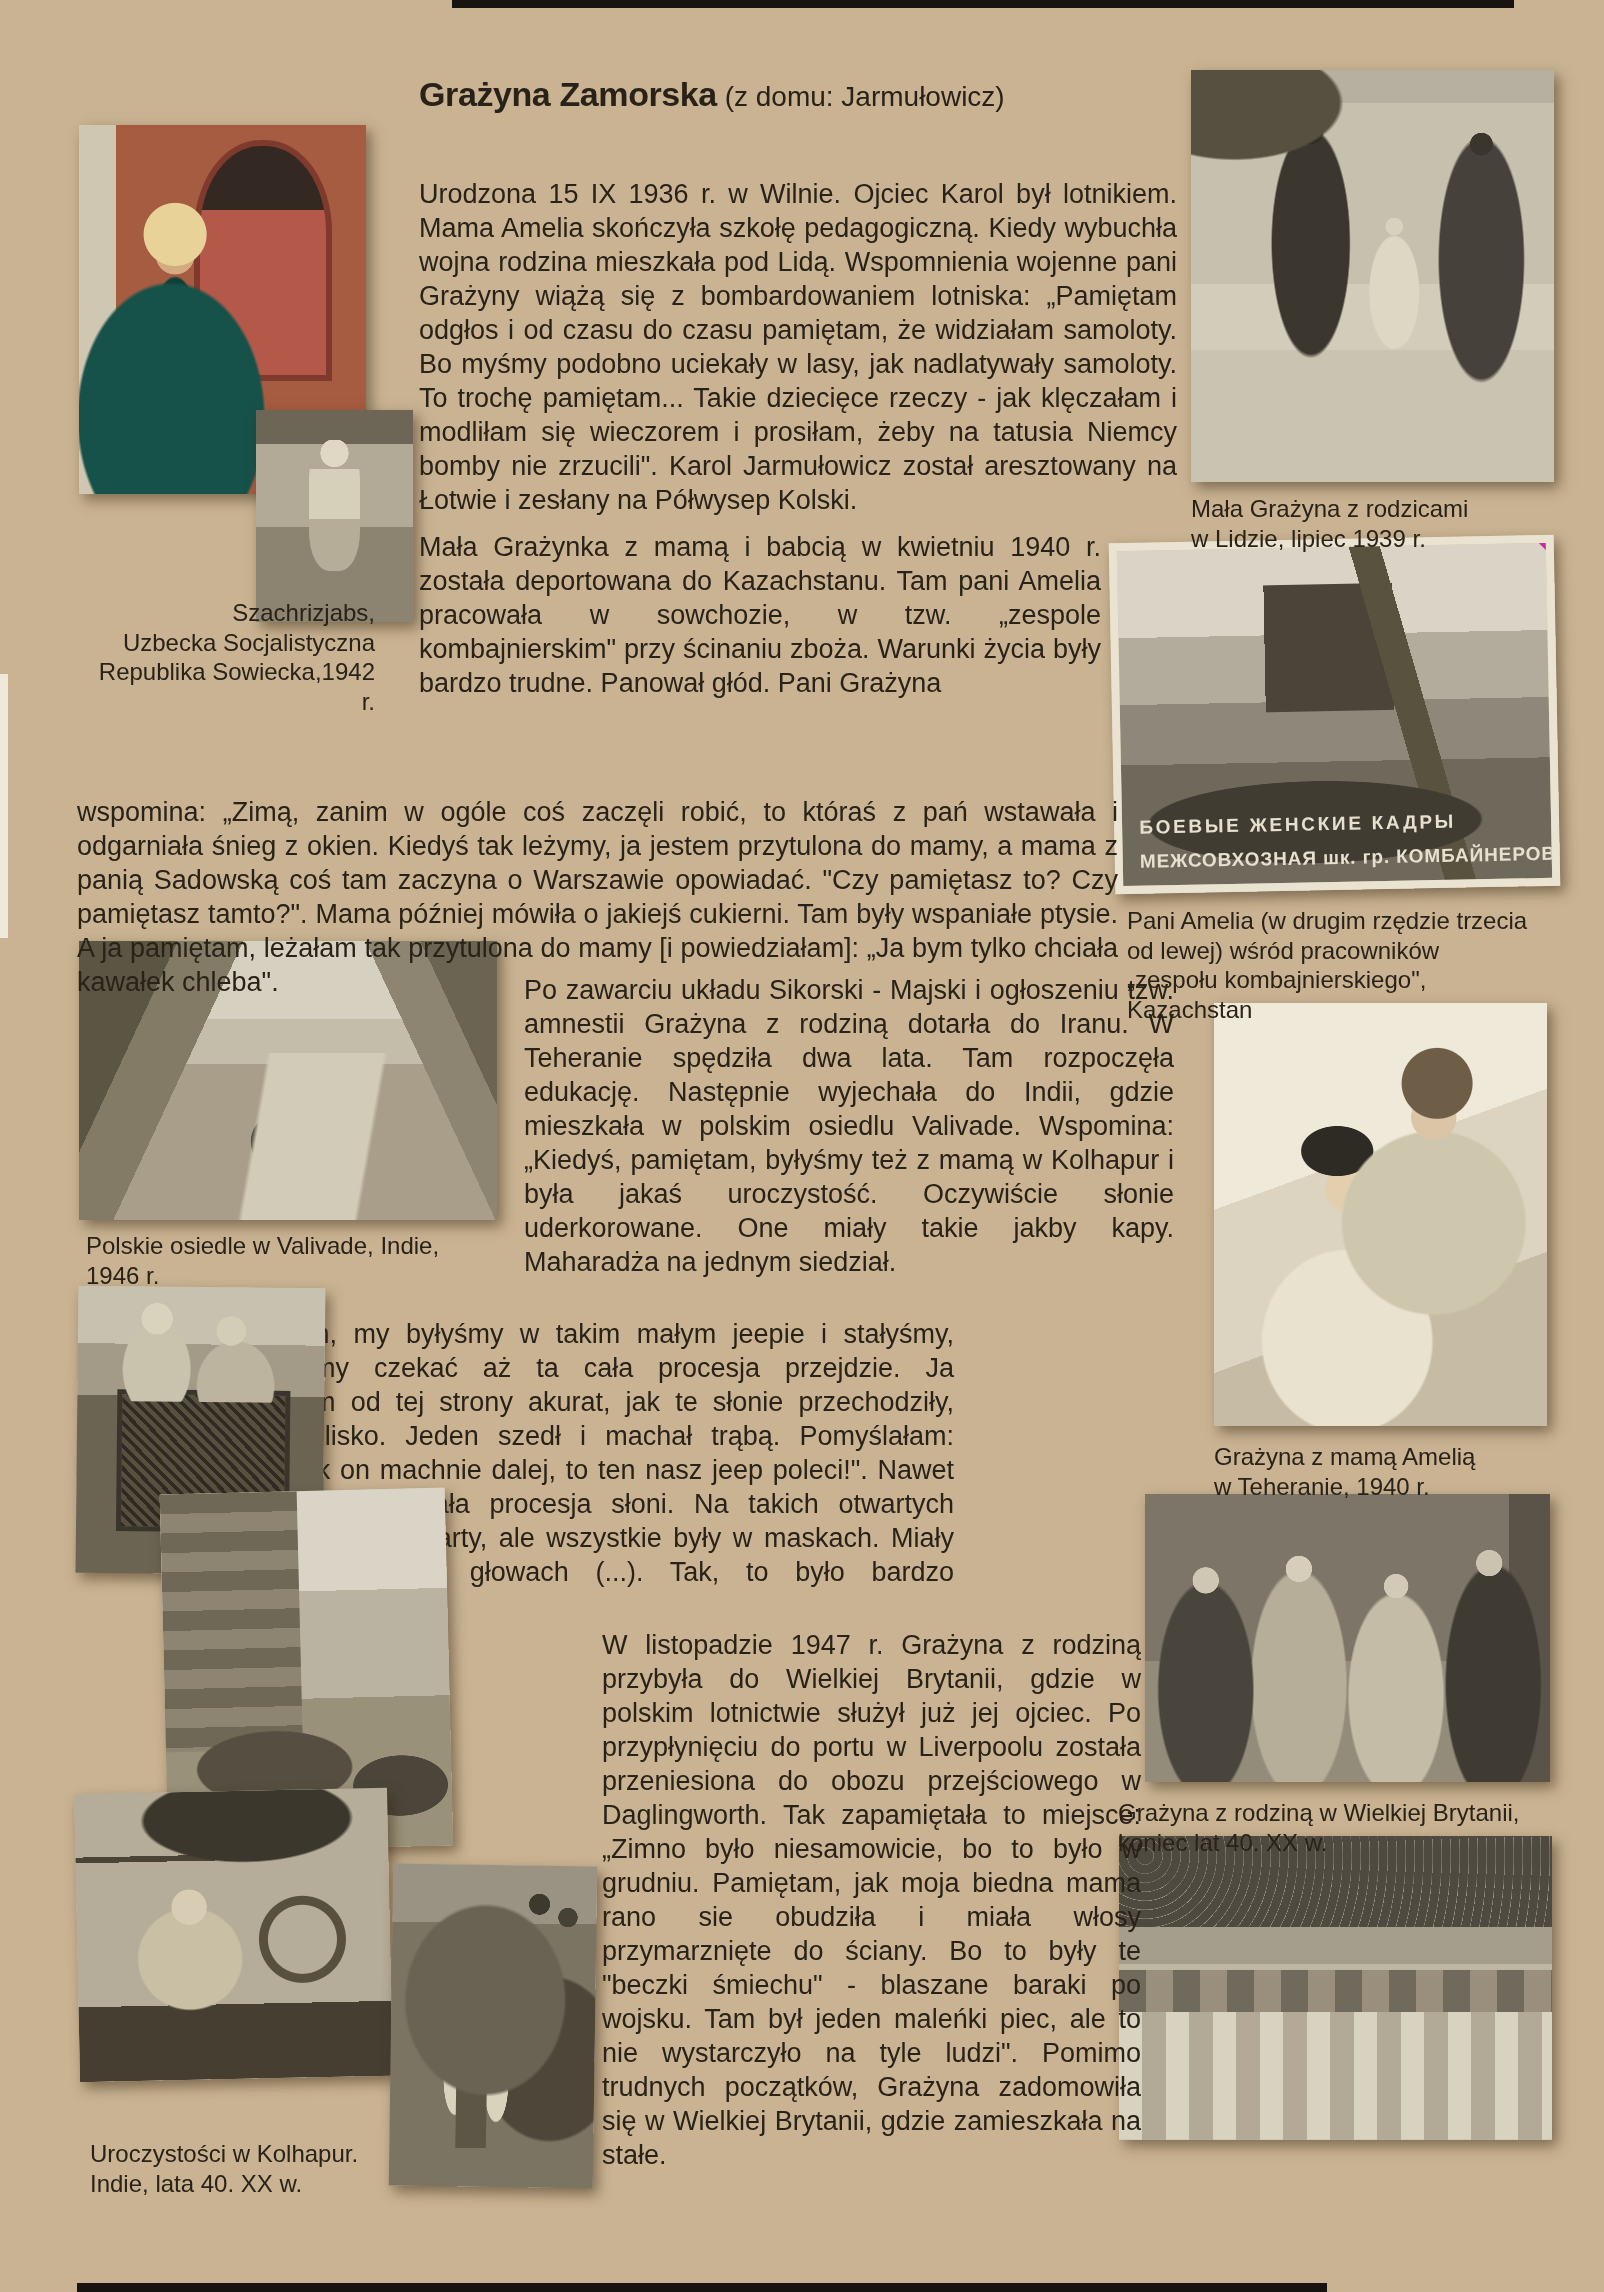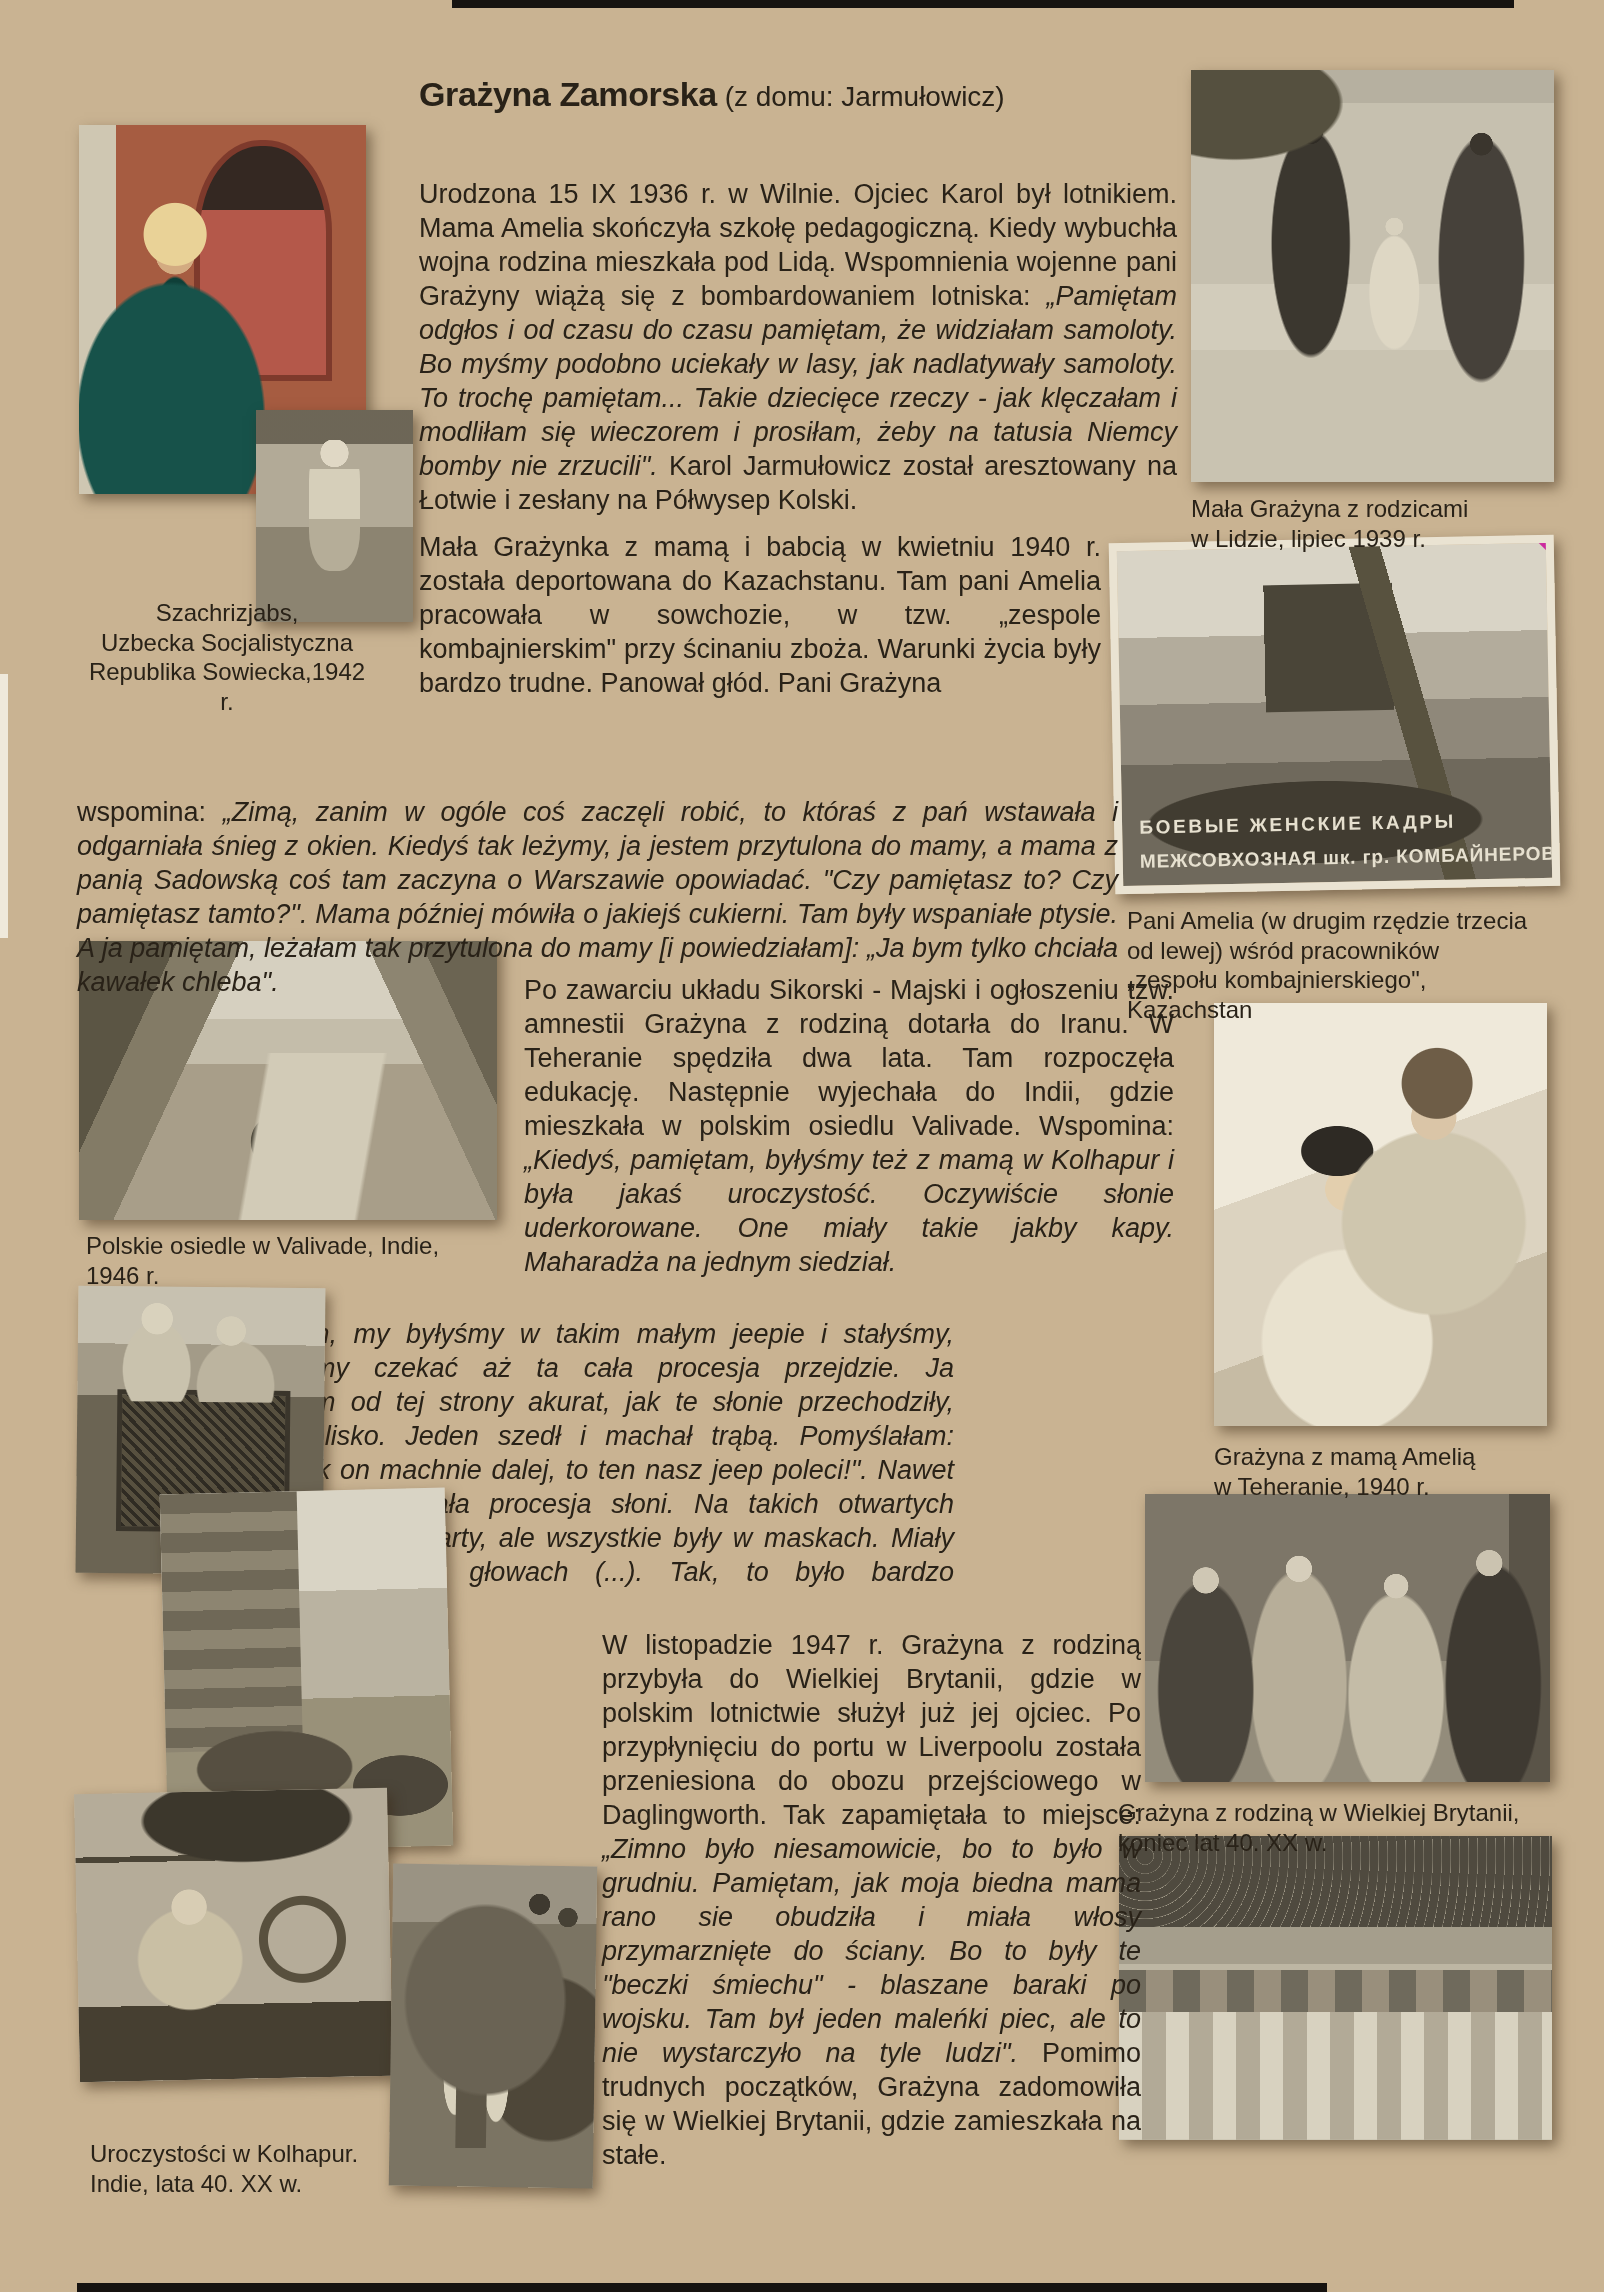--- a/index.html
+++ b/index.html
@@ -3,29 +3,29 @@
 <meta charset="utf-8">
 <style>
   html,body{margin:0;padding:0;background:#c9b392;}
   .board{position:relative;width:1605px;height:2293px;background:#c9b392;overflow:hidden;
          font-family:"Liberation Sans","DejaVu Sans",sans-serif;color:#292218;}
   
   .title{position:absolute;left:419px;top:75px;width:806px;white-space:nowrap;}
   .title .name{font-weight:bold;font-size:34px;letter-spacing:-0.4px;}
   .title .suffix{font-size:28px;}
   .para{position:absolute;font-size:27px;line-height:34px;text-align:justify;}
-  .para .it{font-style:italic;}
+  .para .it{}
   #p1{left:419px;top:150px;width:758px;}
   #p2{left:419px;top:503px;width:682px;}
   #p2b{left:77px;top:768px;width:1041px;}
   #p3{left:524px;top:946px;width:650px;}
   #p3b{left:208px;top:1290px;width:746px;}
   #p4{left:602px;top:1601px;width:539px;}
   .caption{position:absolute;font-size:24px;line-height:29.6px;text-align:left;white-space:pre-line;}
-  .caption.left{text-align:center;}
+  .caption.left{text-align:right;}
   
   .ph{position:absolute;box-shadow:4.5px 6.3px 12.5px rgba(55,38,18,.5);overflow:hidden;}
   .ph::before,.ph::after{content:"";position:absolute;}
   
   #ph-portrait{left:79px;top:125px;width:287px;height:369px;
     background:linear-gradient(90deg,#cfc7b2 0 13%,#a65c41 13%);}
   #ph-portrait::before{left:40%;top:4%;width:44%;height:62%;
     background:linear-gradient(#342822 0 28%,#b4584a 28%);
     border:6.3px solid #7e3a2c;border-radius:48% 48% 0 0/38% 38% 0 0;}
   #ph-portrait::after{left:-4%;bottom:0;width:72%;height:80%;

